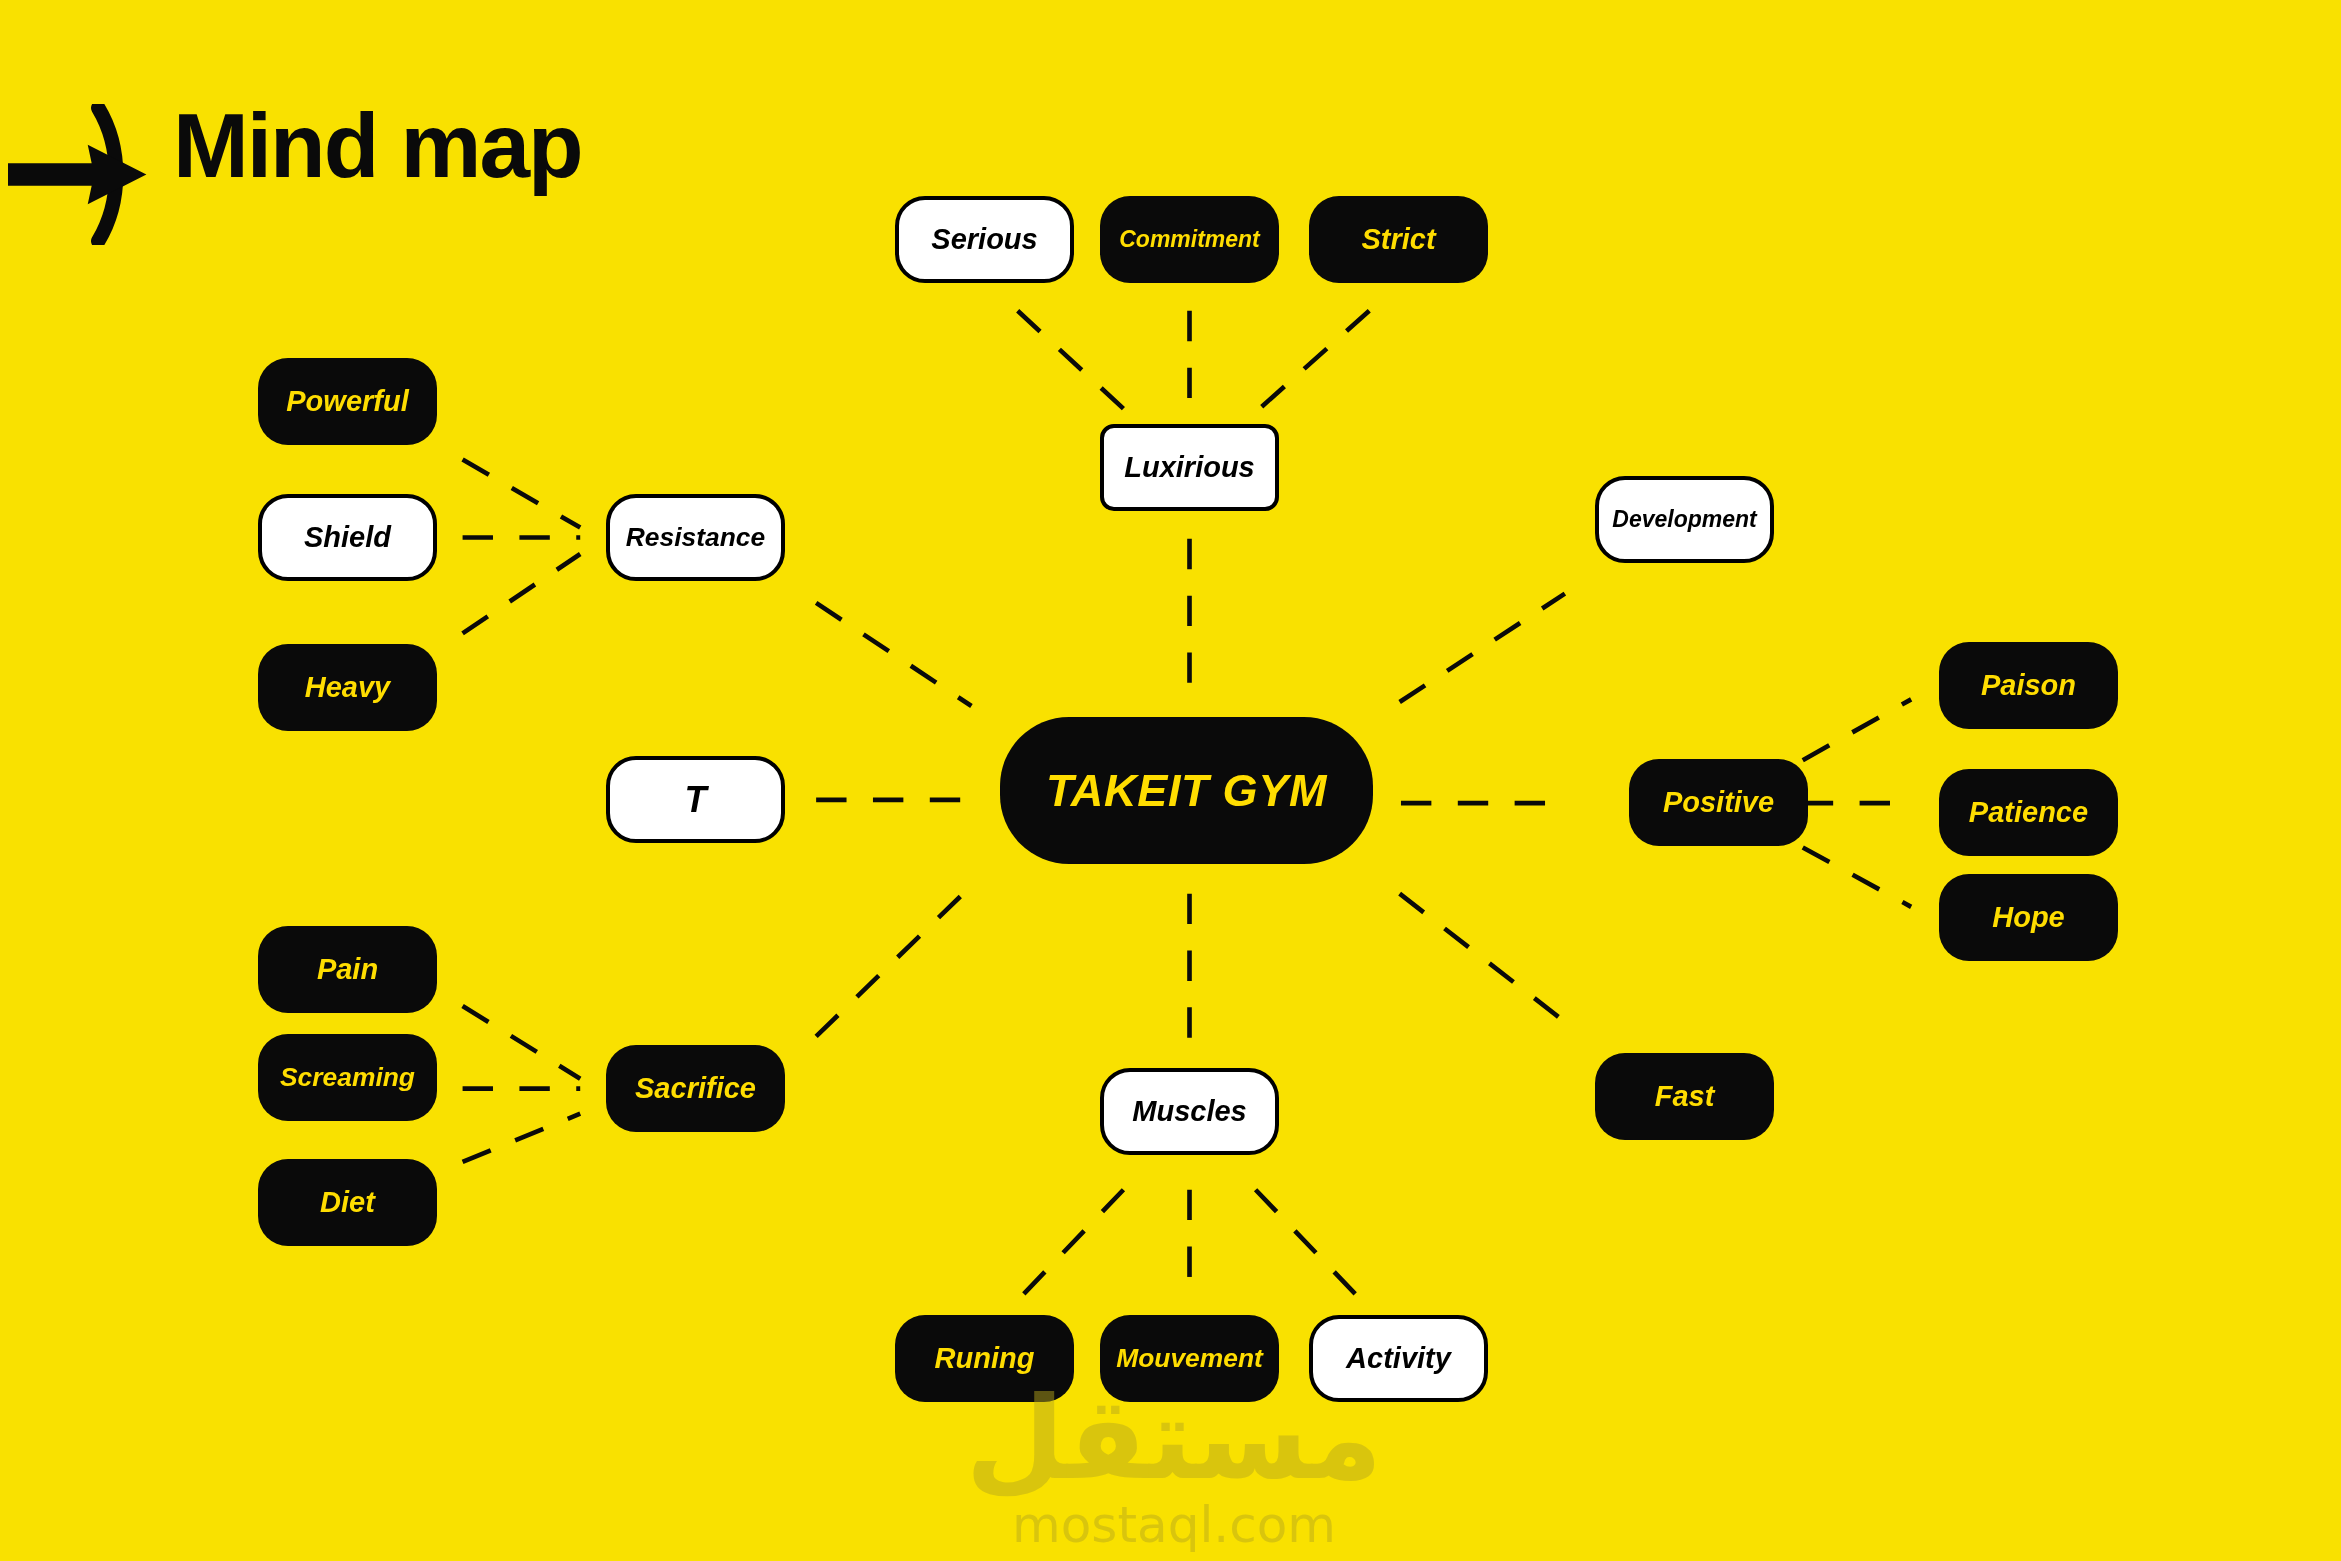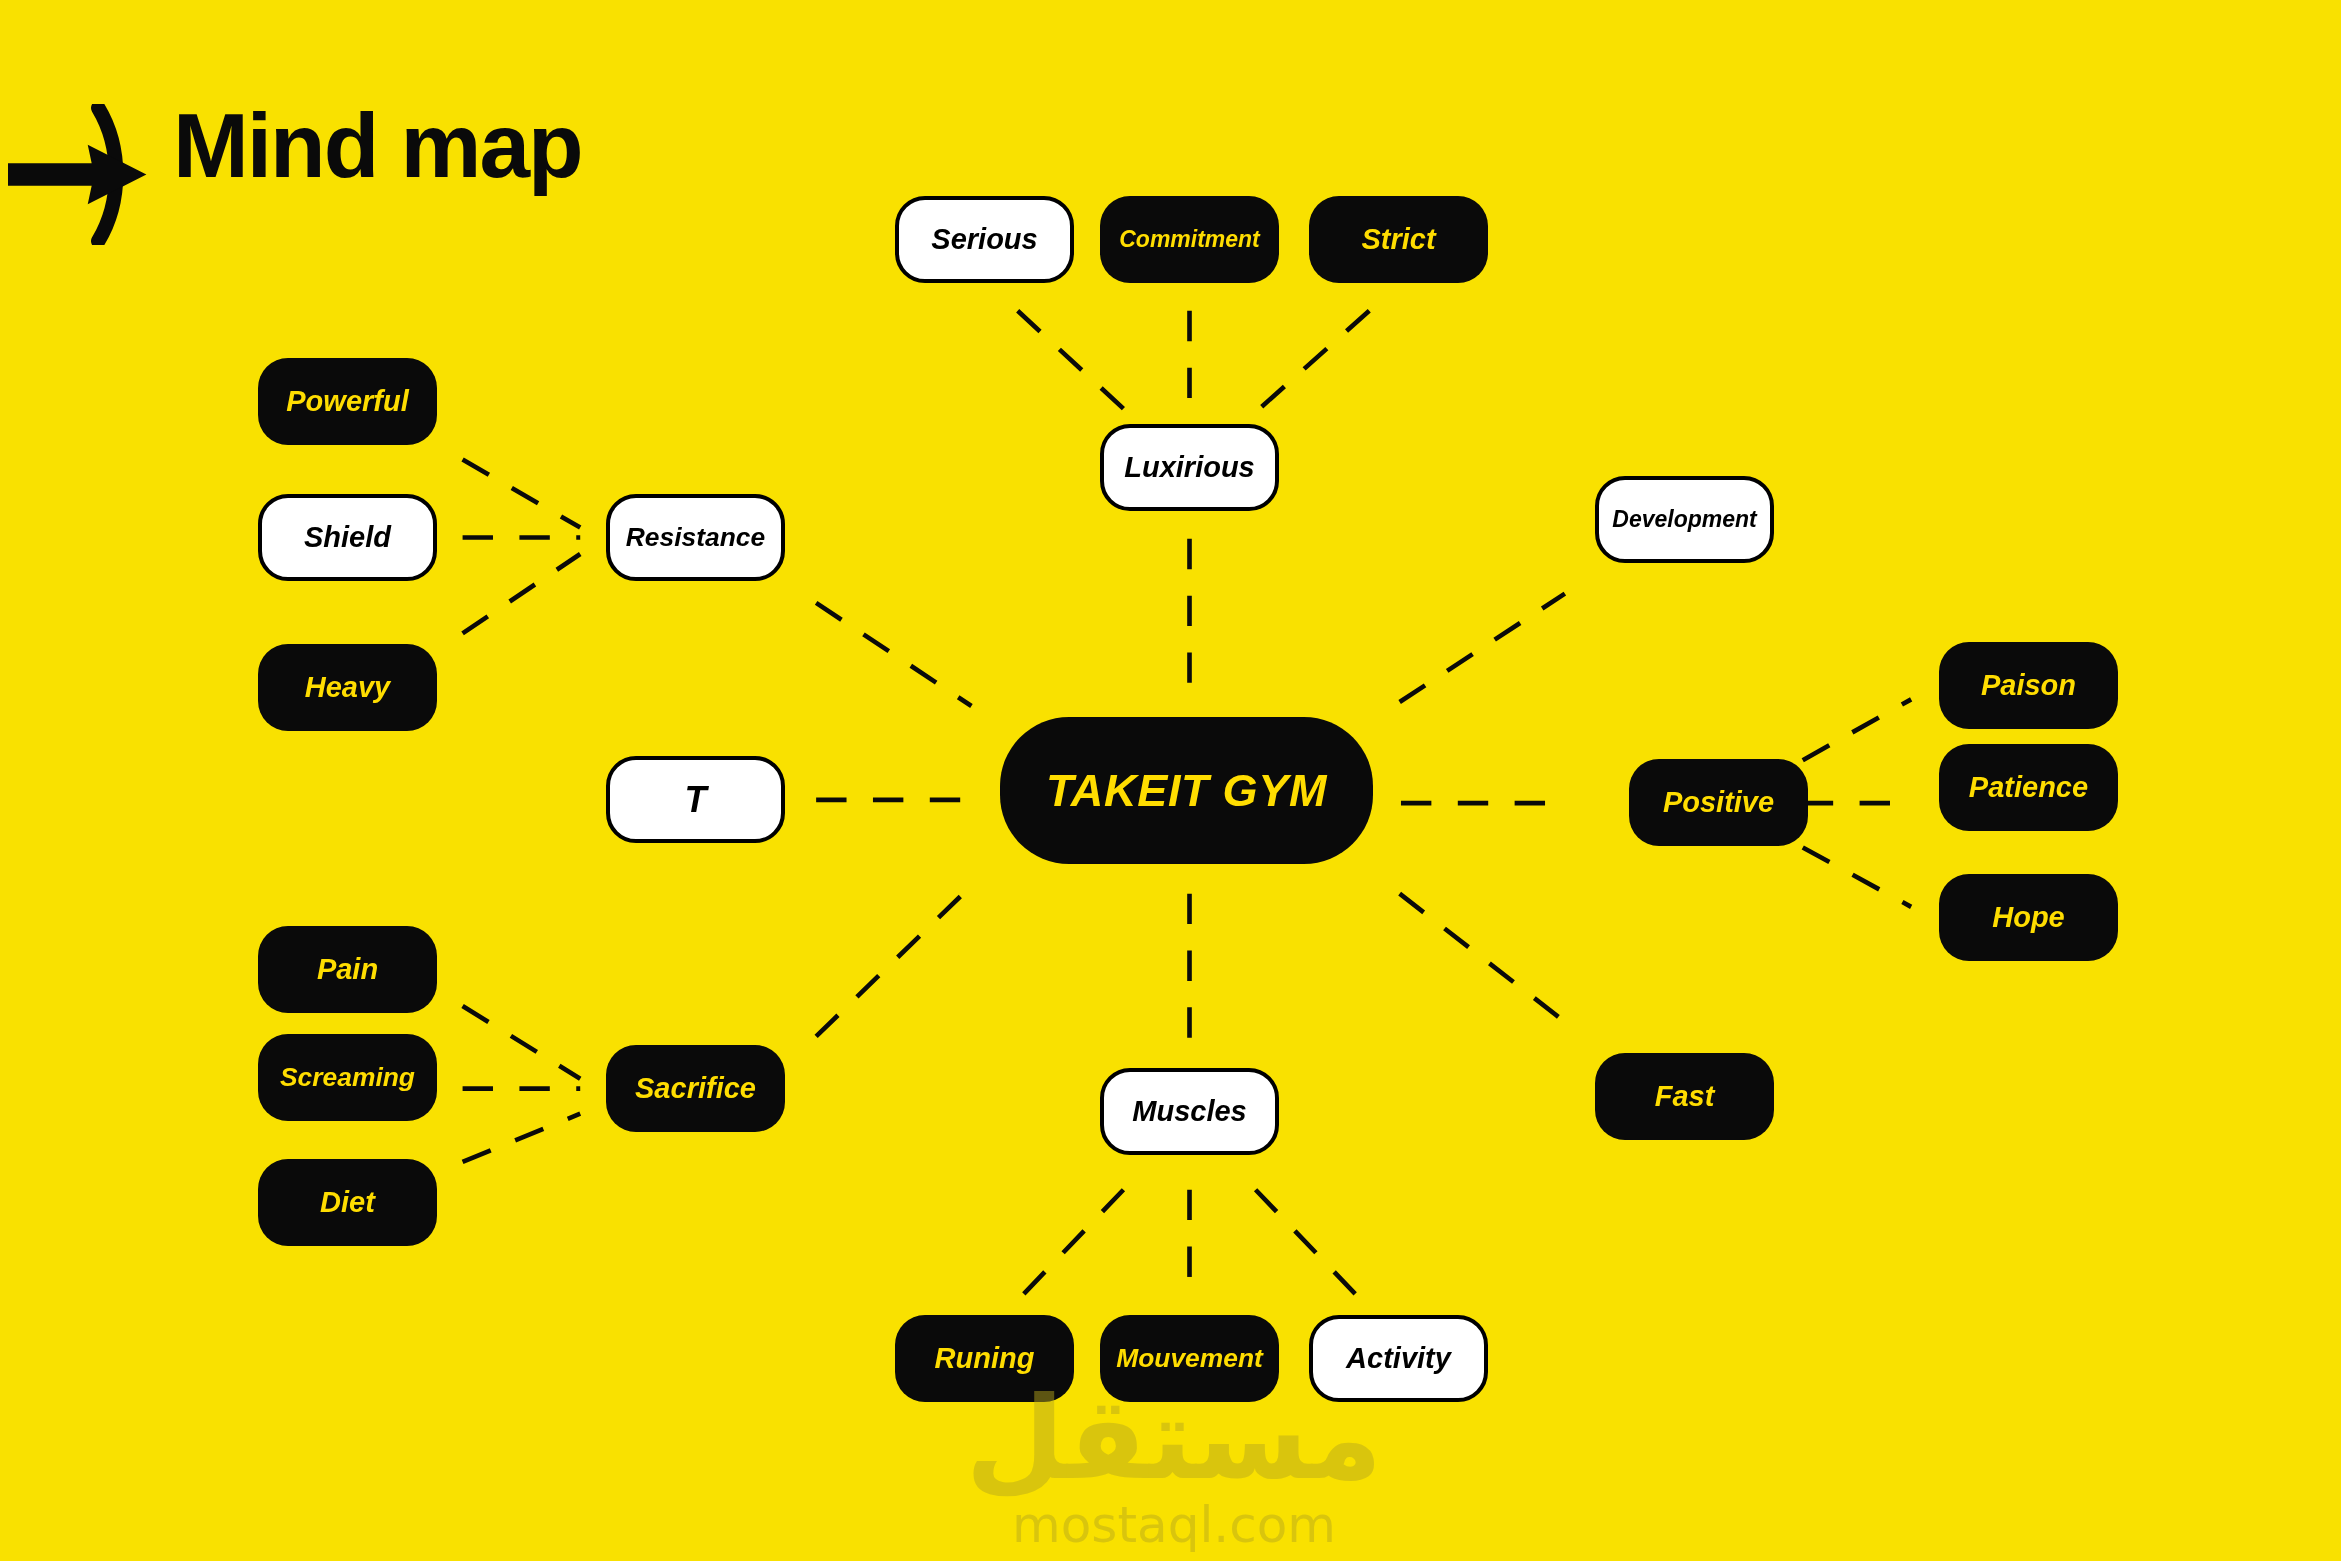--- a/index.html
+++ b/index.html
@@ -84,21 +84,21 @@
 
   <div class="node white" style="left:895px;top:196px;">
     <span>Serious</span>
   </div>
   <div class="node black fs-s" style="left:1100px;top:196px;">
     <span>Commitment</span>
   </div>
   <div class="node black" style="left:1309px;top:196px;">
     <span>Strict</span>
   </div>
-  <div class="node white" style="left:1100px;top:424px;">
+  <div class="node white" style="left:1100px;top:424px;border-radius:14px;">
     <span>Luxirious</span>
   </div>
 
   <div class="node black" style="left:258px;top:358px;">
     <span>Powerful</span>
   </div>
   <div class="node white" style="left:258px;top:494px;">
     <span>Shield</span>
   </div>
   <div class="node black" style="left:258px;top:644px;">
@@ -113,21 +113,21 @@
 
   <div class="node white fs-s" style="left:1595px;top:476px;text-align:center;">
     <span>Development</span>
   </div>
   <div class="node black" style="left:1595px;top:759px;margin-left:34px;">
     <span>Positive</span>
   </div>
   <div class="node black" style="left:1939px;top:642px;">
     <span>Paison</span>
   </div>
-  <div class="node black" style="left:1939px;top:744px;">
+  <div class="node black" style="left:1939px;top:769px;">
     <span>Patience</span>
   </div>
   <div class="node black" style="left:1939px;top:874px;">
     <span>Hope</span>
   </div>
   <div class="node black" style="left:1595px;top:1037px;margin-top:16px;">
     <span>Fast</span>
   </div>
 
   <div class="node black" style="left:258px;top:926px;">

